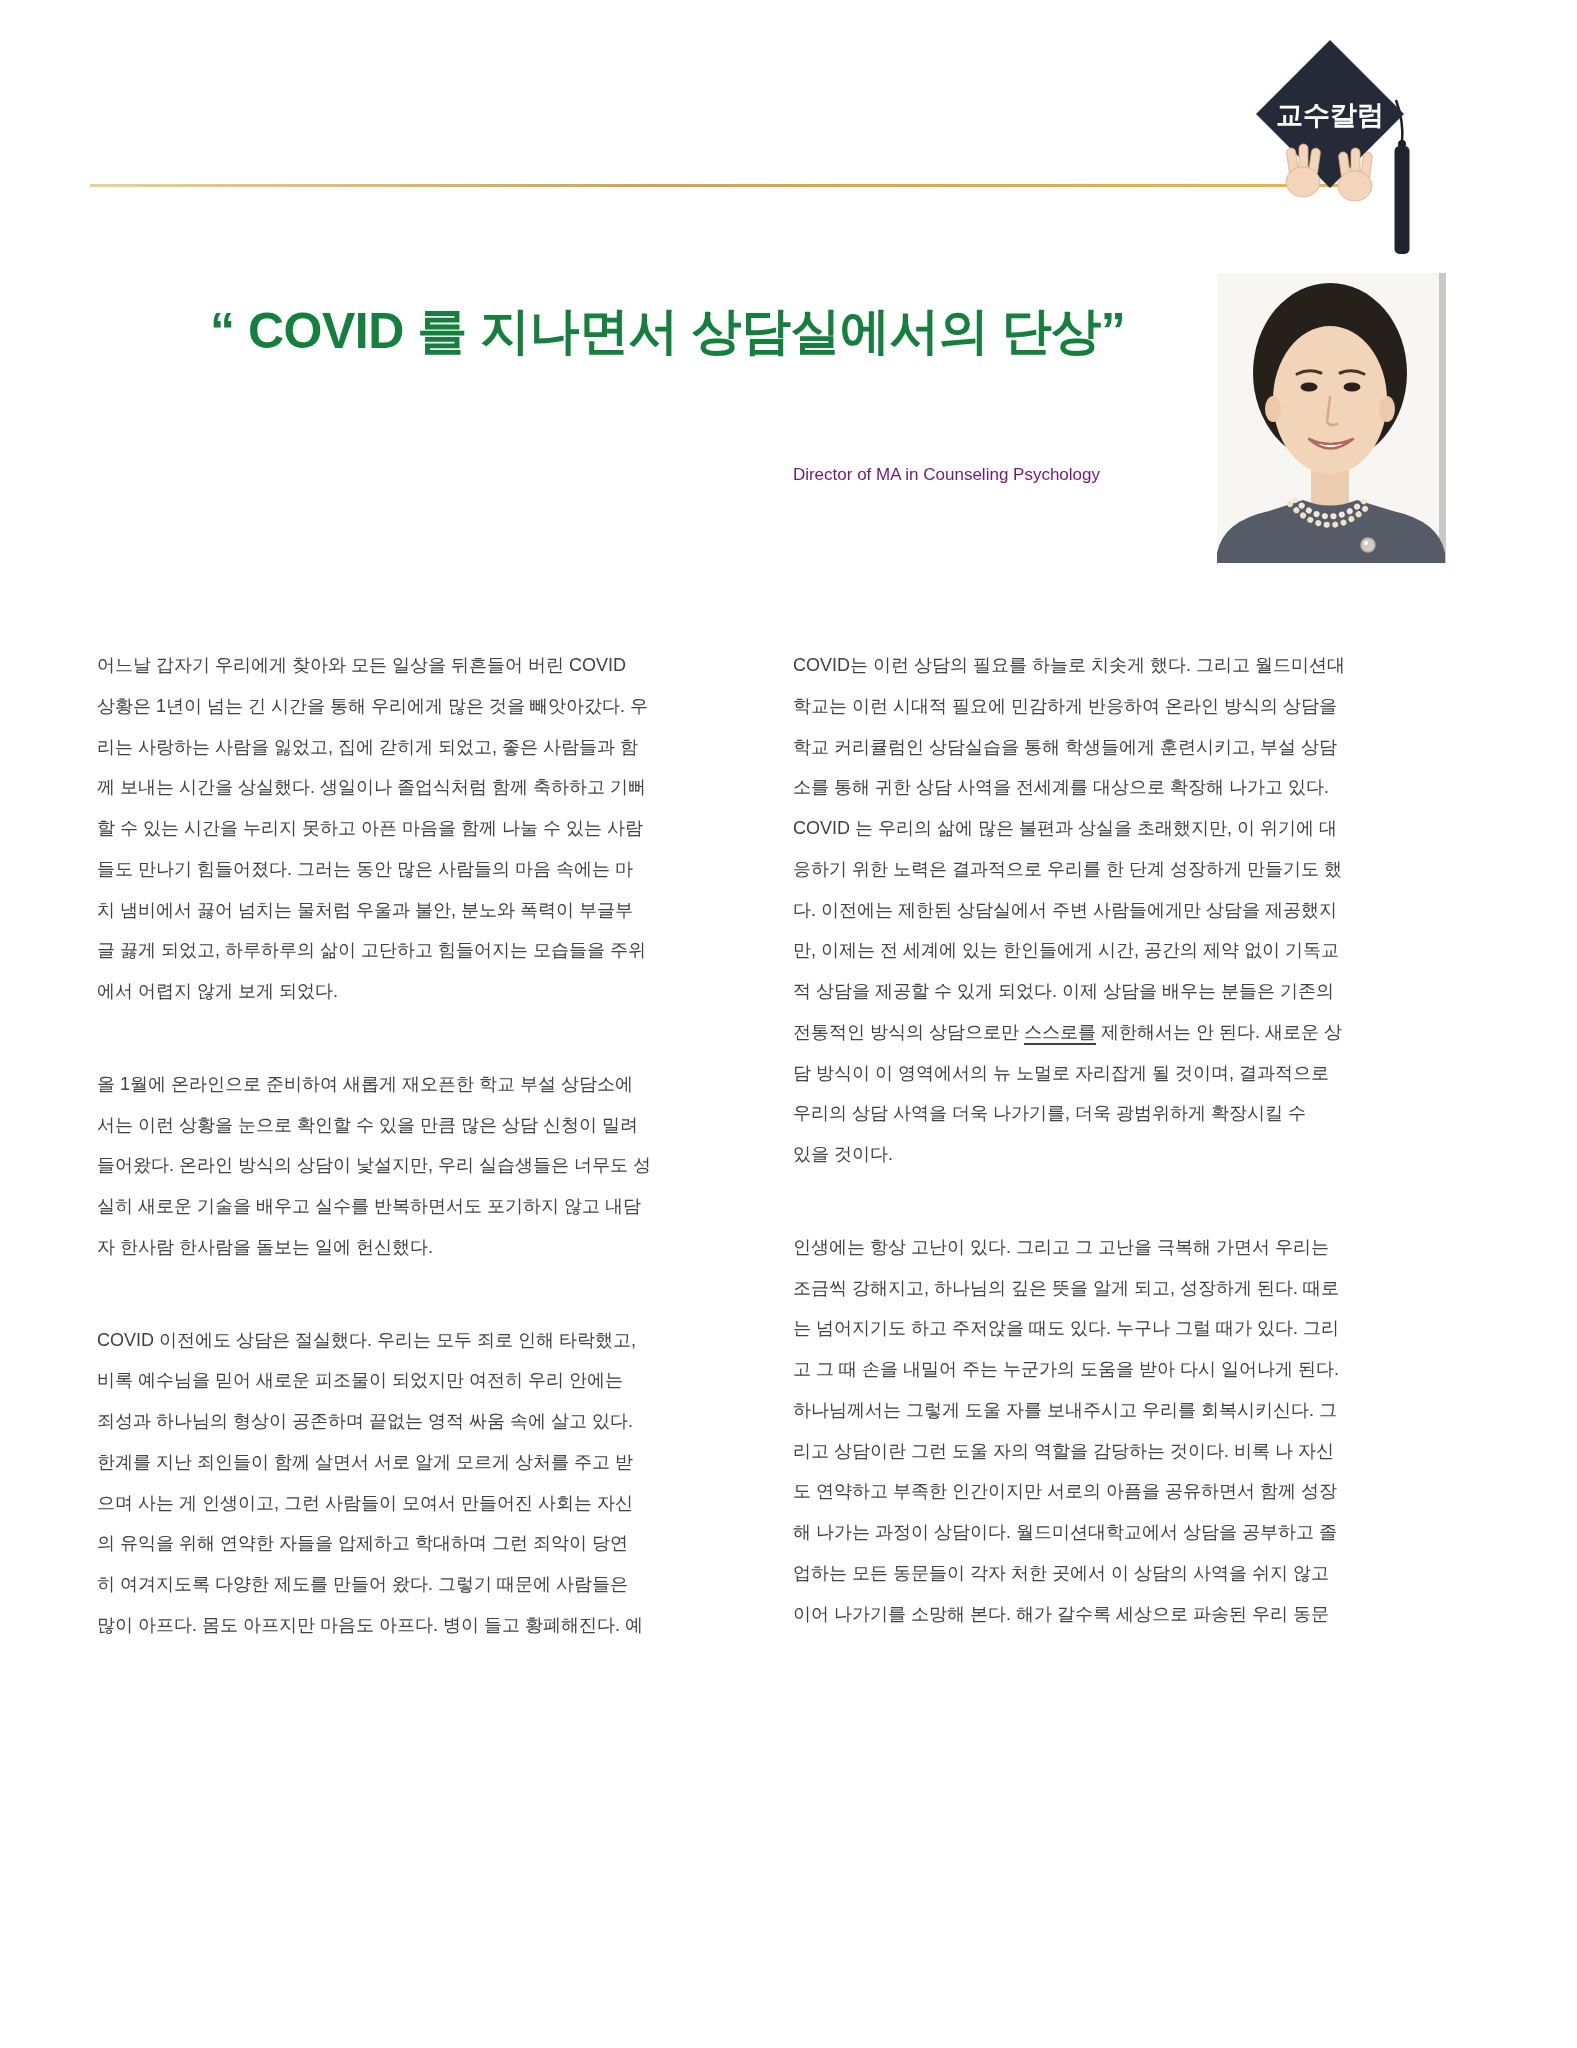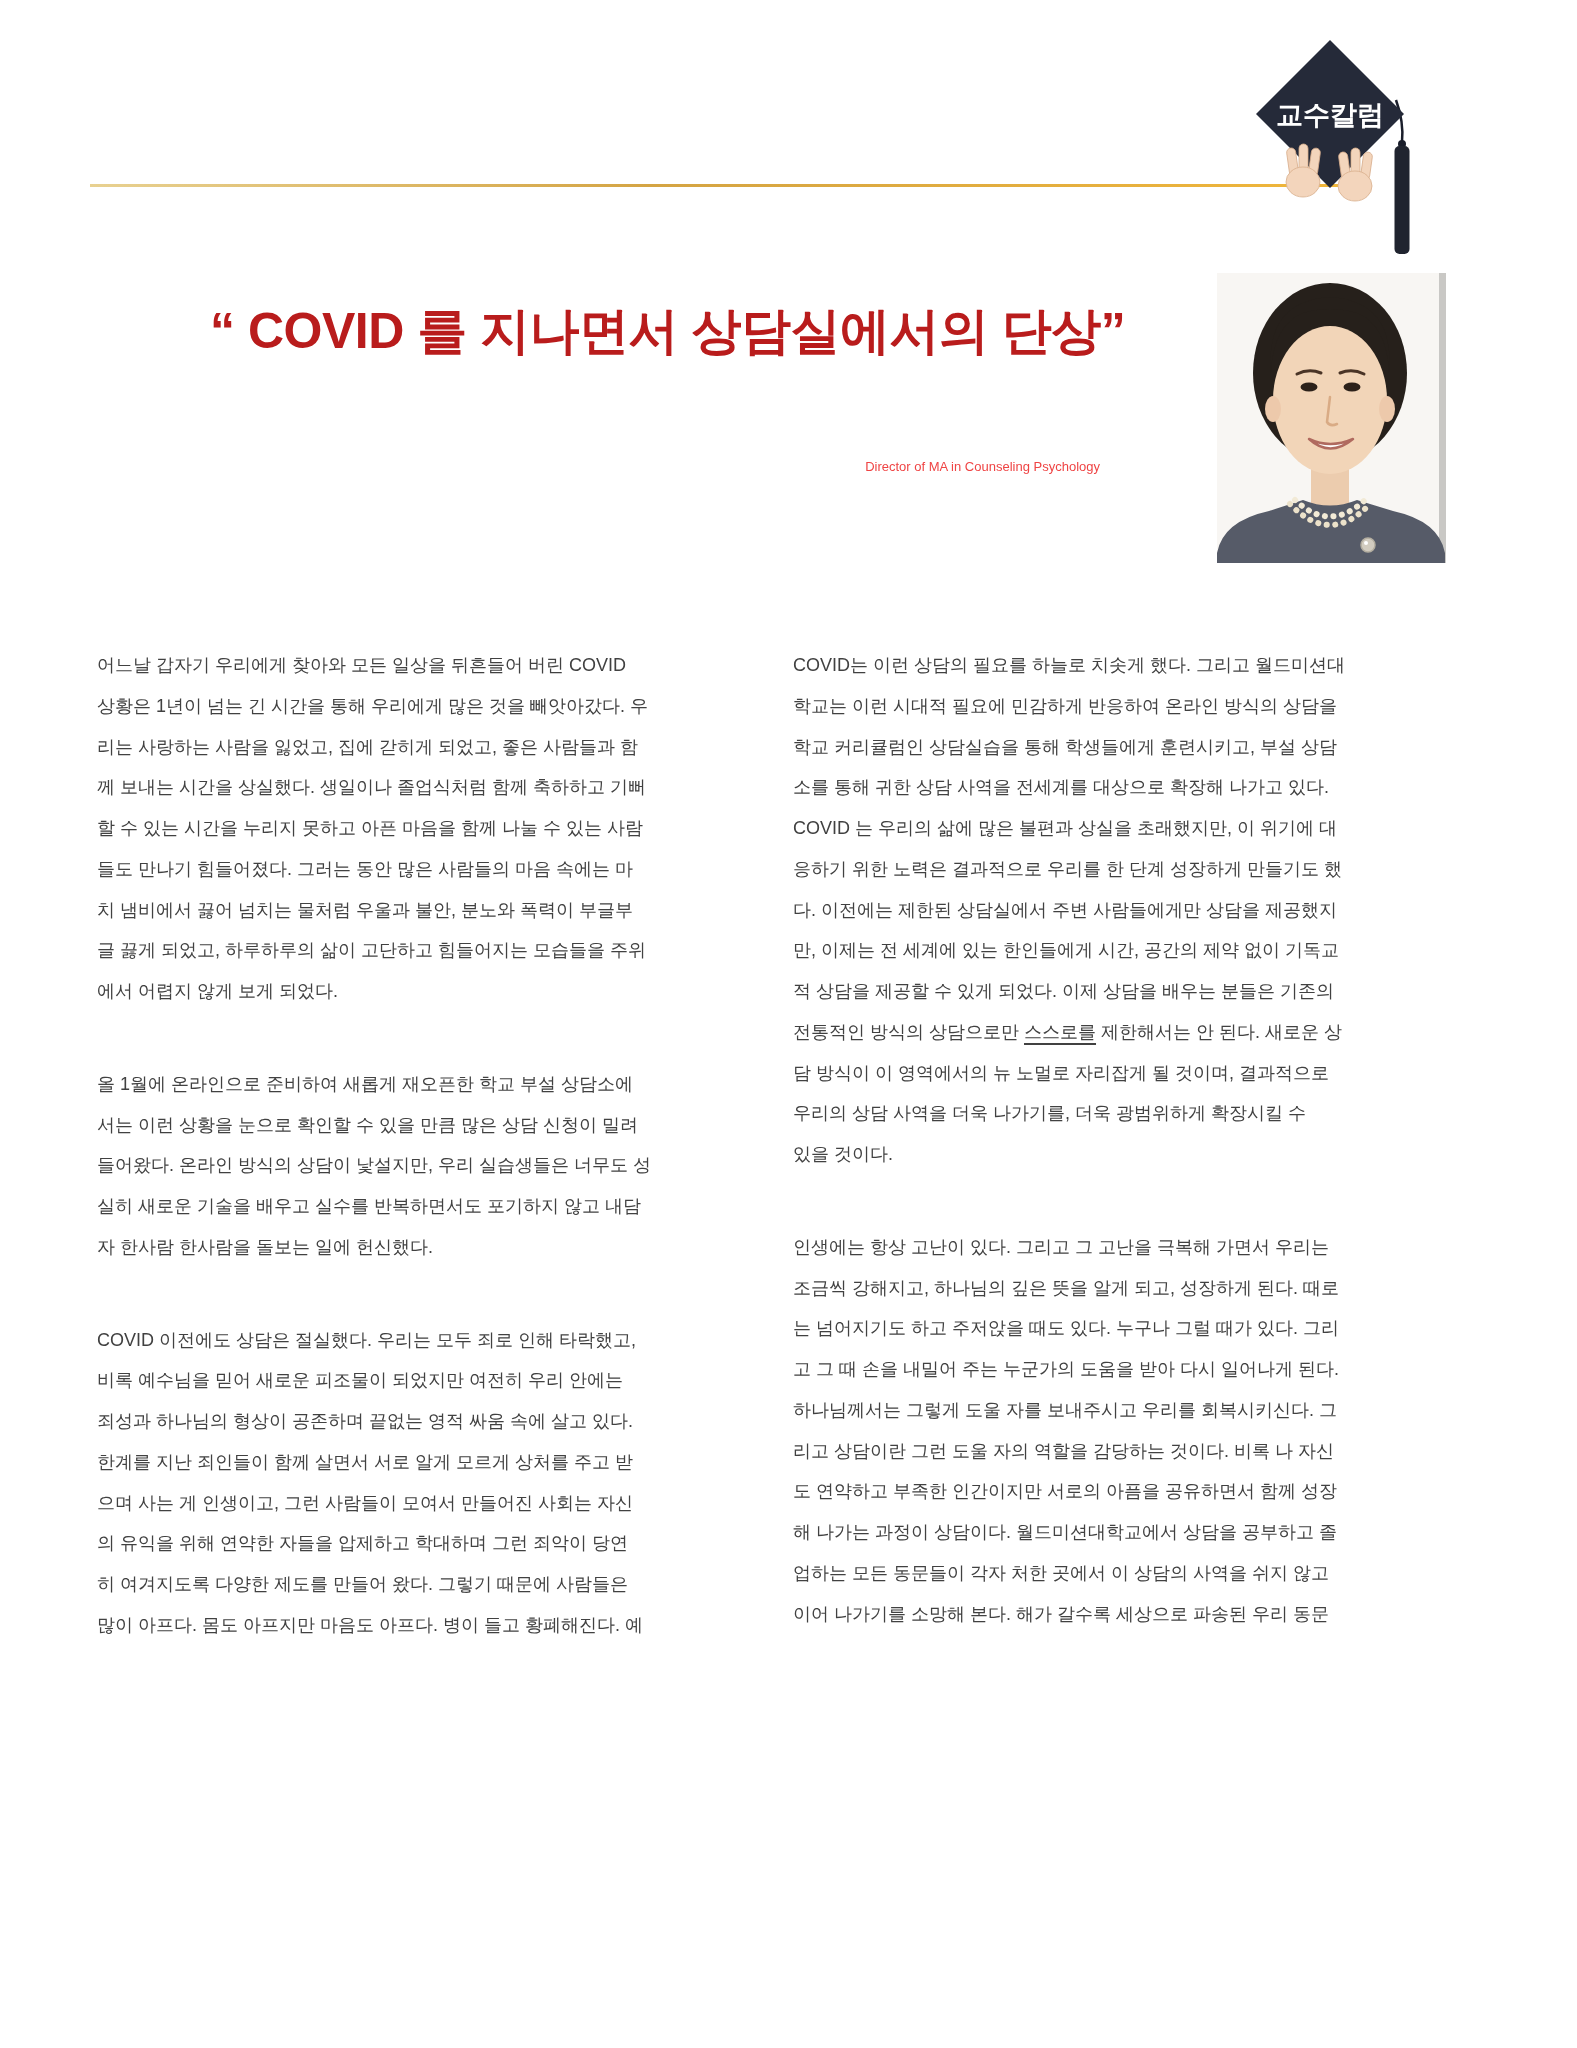--- a/index.html
+++ b/index.html
@@ -11,27 +11,27 @@
   
   #divider{
     position:absolute;left:90px;top:184px;width:1248px;height:3px;
     background:linear-gradient(to right,#e8d191 0%,#d4a443 45%,#f0b63a 100%);
   }
   
   #badge{position:absolute;left:1236px;top:26px;width:204px;height:240px;}
   
   #title{
     position:absolute;left:210px;top:298px;width:1010px;
-    font-size:50px;font-weight:800;color:#b91c1c;letter-spacing:-0.5px;
+    font-size:50px;font-weight:800;color:#15803d;letter-spacing:-0.5px;
     white-space:nowrap;
   }
   
   #author{position:absolute;right:477px;top:449px;text-align:right;}
   #author .name{font-size:31px;font-weight:800;color:#1c1c1c;line-height:36px;}
-  #author .role{font-size:13px;font-weight:400;color:#ef4444;line-height:26px;margin-top:5px;}
+  #author .role{font-size:17px;font-weight:400;color:#701a75;line-height:26px;margin-top:13px;}
   
   #photo{position:absolute;left:1217px;top:273px;width:229px;height:290px;overflow:hidden;}
   
   .col{position:absolute;top:645px;width:648px;}
   #col-left{left:97px;}
   #col-right{left:793px;}
   .col p{
     margin:0 0 52px 0;font-size:18px;line-height:40.75px;color:#414141;
     white-space:pre-line;font-weight:400;letter-spacing:0;
   }

